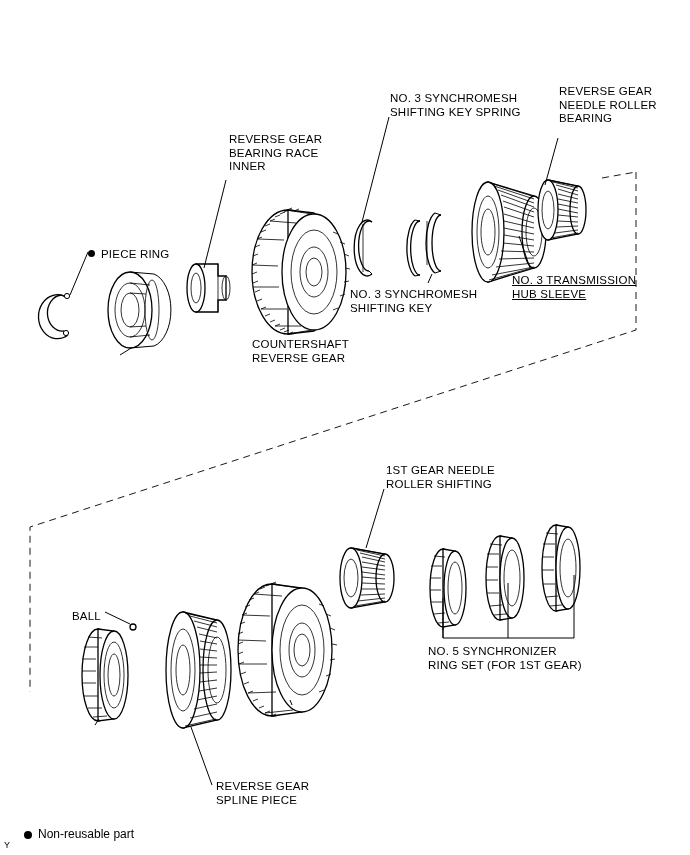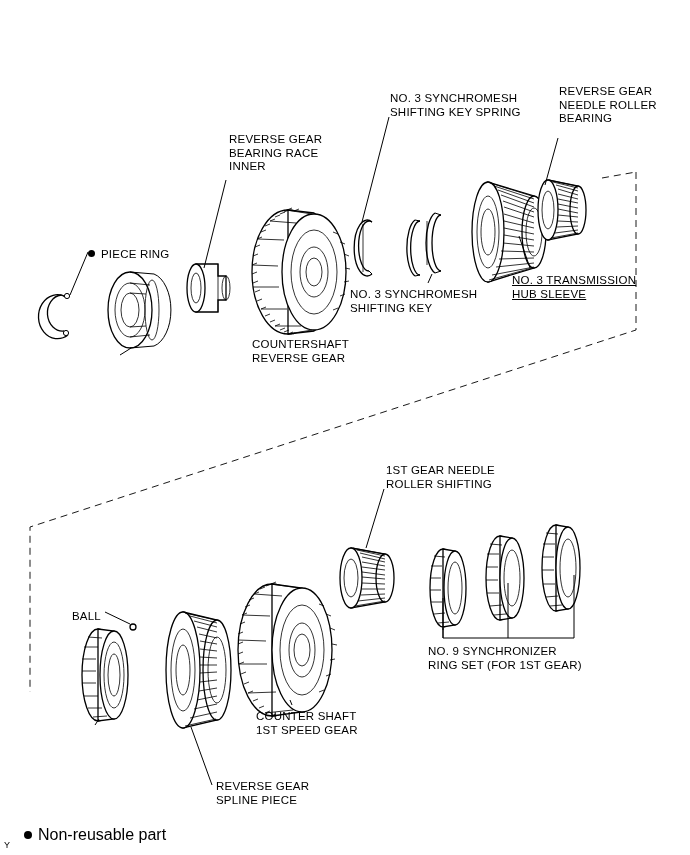--- a/index.html
+++ b/index.html
@@ -30,21 +30,21 @@
   .lbl {
     position: absolute;
     font-size: 11.5px;
     line-height: 13.5px;
     letter-spacing: 0.2px;
     white-space: pre;
     color: #000;
   }
   .footnote {
     position: absolute;
-    font-size: 16px;
+    font-size: 12px;
     line-height: 13px;
     white-space: pre;
   }
   .bullet-dot {
     position: absolute;
     width: 7px;
     height: 7px;
     border-radius: 50%;
     background: #000;
   }
@@ -455,24 +455,22 @@
   <div class="lbl" style="left:101px; top:248px;">PIECE RING</div>
   <div class="lbl" style="left:350px; top:288px;">NO. 3 SYNCHROMESH
 SHIFTING KEY</div>
   <div class="lbl" style="left:512px; top:274px;text-decoration:underline;">NO. 3 TRANSMISSION
 HUB SLEEVE</div>
   <div class="lbl" style="left:252px; top:338px;">COUNTERSHAFT
 REVERSE GEAR</div>
   <div class="lbl" style="left:386px; top:464px;">1ST GEAR NEEDLE
 ROLLER SHIFTING</div>
   <div class="lbl" style="left:72px; top:610px;">BALL</div>
-  <div class="lbl" style="left:428px; top:645px;">NO. 9 SYNCHRONIZER
+  <div class="lbl" style="left:428px; top:645px;">NO. 5 SYNCHRONIZER
 RING SET (FOR 1ST GEAR)</div>
-  <div class="lbl" style="left:256px; top:710px;">COUNTER SHAFT
-1ST SPEED GEAR</div>
   <div class="lbl" style="left:216px; top:780px;">REVERSE GEAR
 SPLINE PIECE</div>
 
   <div class="bullet-dot" style="left:24px; top:831px; width:8px; height:8px;"></div>
   <div class="footnote" style="left:38px; top:828px;">Non-reusable part</div>
   <div class="corner-y">Y</div>
 
 </div>
 
 </body></html>

